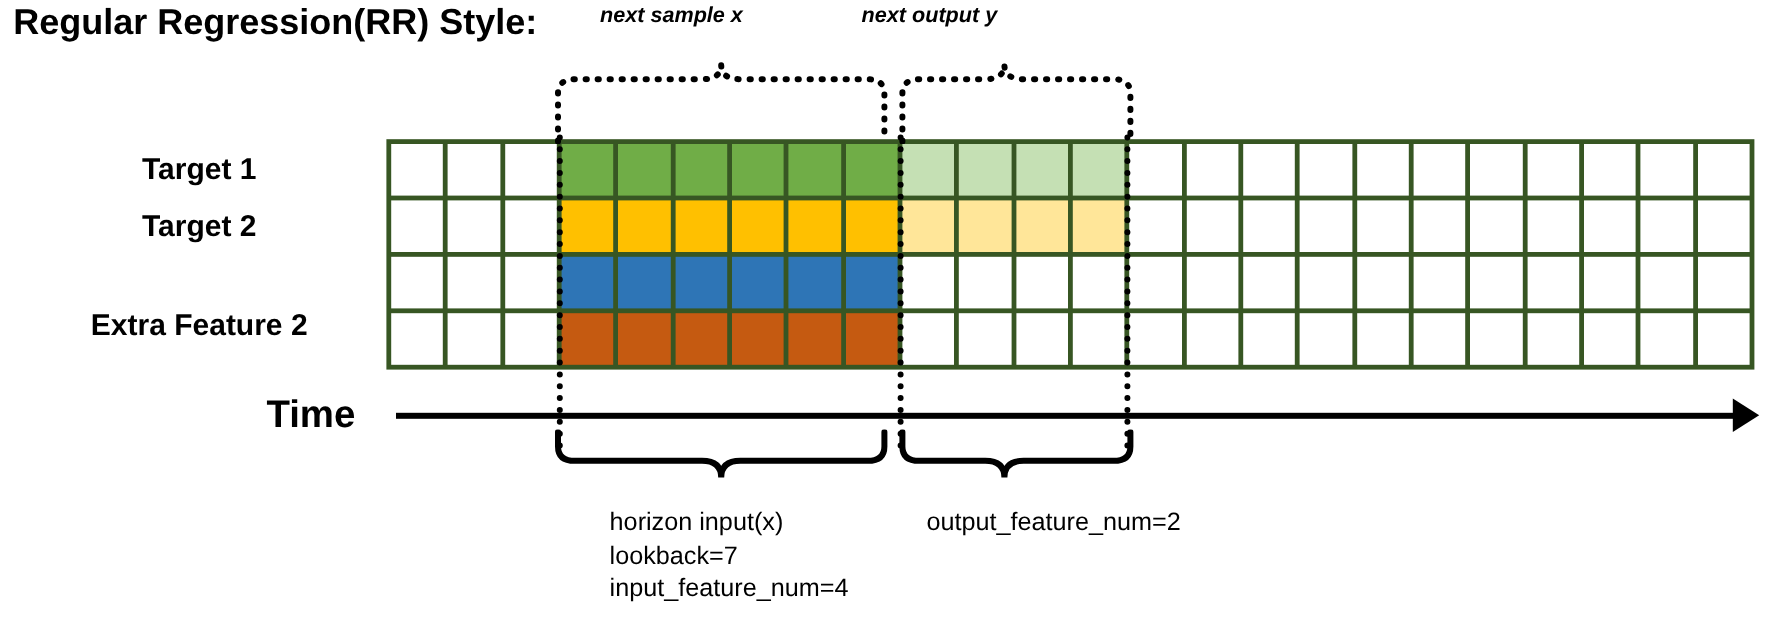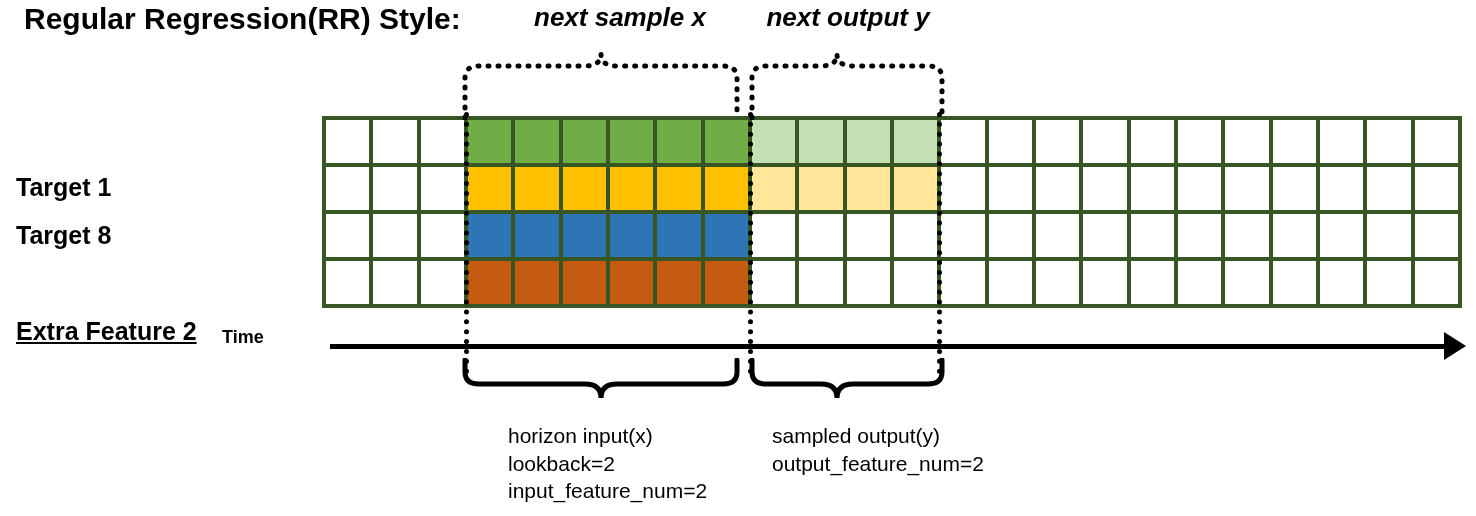--- a/index.html
+++ b/index.html
@@ -1,64 +1,64 @@
 <!DOCTYPE html>
 <html><head>
 <meta charset="utf-8">
 <style>
   html,body{margin:0;padding:0;background:#ffffff;}
   body{width:1476px;height:516px;position:relative;overflow:hidden;
        font-family:"Liberation Sans","DejaVu Sans",sans-serif;color:#000;}
 
-  #title{position:absolute;left:24px;top:2px;font-size:30px;font-weight:700;
+  #title{position:absolute;left:11px;top:2px;font-size:30px;font-weight:700;
          letter-spacing:0px;white-space:nowrap;}
 
   
-  .rowlabel{position:absolute;right:0;width:300px;text-align:left;
-            font-size:25px;font-weight:700;white-space:nowrap;margin-top:46px;}
+  .rowlabel{position:absolute;right:0;width:300px;text-align:center;
+            font-size:25px;font-weight:700;white-space:nowrap;}
   #labels{position:absolute;left:10px;top:116px;width:306px;height:192px;}
   .rowlabel.r0{top:11px;} .rowlabel.r1{top:59px;}
-  .rowlabel.r2{top:107px;} .rowlabel.r3{top:155px;text-decoration:underline;}
+  .rowlabel.r2{top:107px;} .rowlabel.r3{top:141px;}
 
   
   #grid{position:absolute;left:322px;top:116px;width:1140px;height:192px;
         background:#375623;box-sizing:border-box;
         display:grid;grid-template-columns:repeat(24,1fr);
         grid-template-rows:repeat(4,1fr);gap:4px;padding:4px;}
   .cell{background:#ffffff;}
 
   
   .vguide{position:absolute;width:0;border-left:5px dotted #000;}
 
   
-  #time-label{position:absolute;left:222px;top:327px;font-size:18px;font-weight:700;}
+  #time-label{position:absolute;left:222px;top:327px;font-size:32px;font-weight:700;}
   #time-line{position:absolute;left:330px;top:344px;height:5px;width:1118px;background:#000;}
   #time-arrow{position:absolute;left:1444px;top:332px;width:0;height:0;
               border-top:14px solid transparent;border-bottom:14px solid transparent;
               border-left:22px solid #000;}
 
   
   .brace{position:absolute;}
 
   
-  .toplabel{position:absolute;font-size:26px;font-style:italic;font-weight:600;
-            white-space:nowrap;text-align:center;}
+  .toplabel{position:absolute;font-size:18px;font-style:italic;font-weight:600;
+            white-space:nowrap;text-align:left;}
 
   
   .annot{position:absolute;font-size:21px;line-height:1.32;white-space:nowrap;}
   .annot div{display:block;}
 </style>
 </head>
 <body>
 
 <div id="title">Regular Regression(RR) Style:</div>
 
 <div id="labels">
   <div class="rowlabel r0">Target 1</div>
-  <div class="rowlabel r1">Target 8</div>
+  <div class="rowlabel r1">Target 2</div>
   <div class="rowlabel r3">Extra Feature 2</div>
 </div>
 
 <div id="grid" style="background: rgb(55, 86, 35);">
     <div class="cell" style="background: rgb(255, 255, 255);"></div>
     <div class="cell" style="background: rgb(255, 255, 255);"></div>
     <div class="cell" style="background: rgb(255, 255, 255);"></div>
     <div class="cell" style="background: rgb(112, 173, 71);"></div>
     <div class="cell" style="background: rgb(112, 173, 71);"></div>
     <div class="cell" style="background: rgb(112, 173, 71);"></div>
@@ -170,19 +170,18 @@
 <div id="time-line"></div>
 <div id="time-arrow"></div>
 
 <svg class="brace" id="bottom-braces" style="left:455px;top:358px;" width="560" height="60" viewBox="0 0 560 60">
   <path d="M 10 2 L 10 14 Q 10 26 24 26 L 130 26 Q 146 26 146 40 Q 146 26 162 26 L 268 26 Q 282 26 282 14 L 282 2" fill="none" stroke="#000" stroke-width="5" stroke-linecap="round"></path>
   <path d="M 297 2 L 297 14 Q 297 26 311 26 L 366 26 Q 382 26 382 40 Q 382 26 398 26 L 473 26 Q 487 26 487 14 L 487 2" fill="none" stroke="#000" stroke-width="5" stroke-linecap="round"></path>
 </svg>
 
 <div class="annot" style="left:508px;top:422px;">
   <div>horizon input(x)</div>
-  <div>lookback=2</div>
-  <div>input_feature_num=2</div>
+  <div>lookback=7</div>
+  <div>input_feature_num=4</div>
 </div>
 <div class="annot" style="left:772px;top:422px;">
-  <div>sampled output(y)</div>
   <div>output_feature_num=2</div>
 </div>
 
 </body></html>

